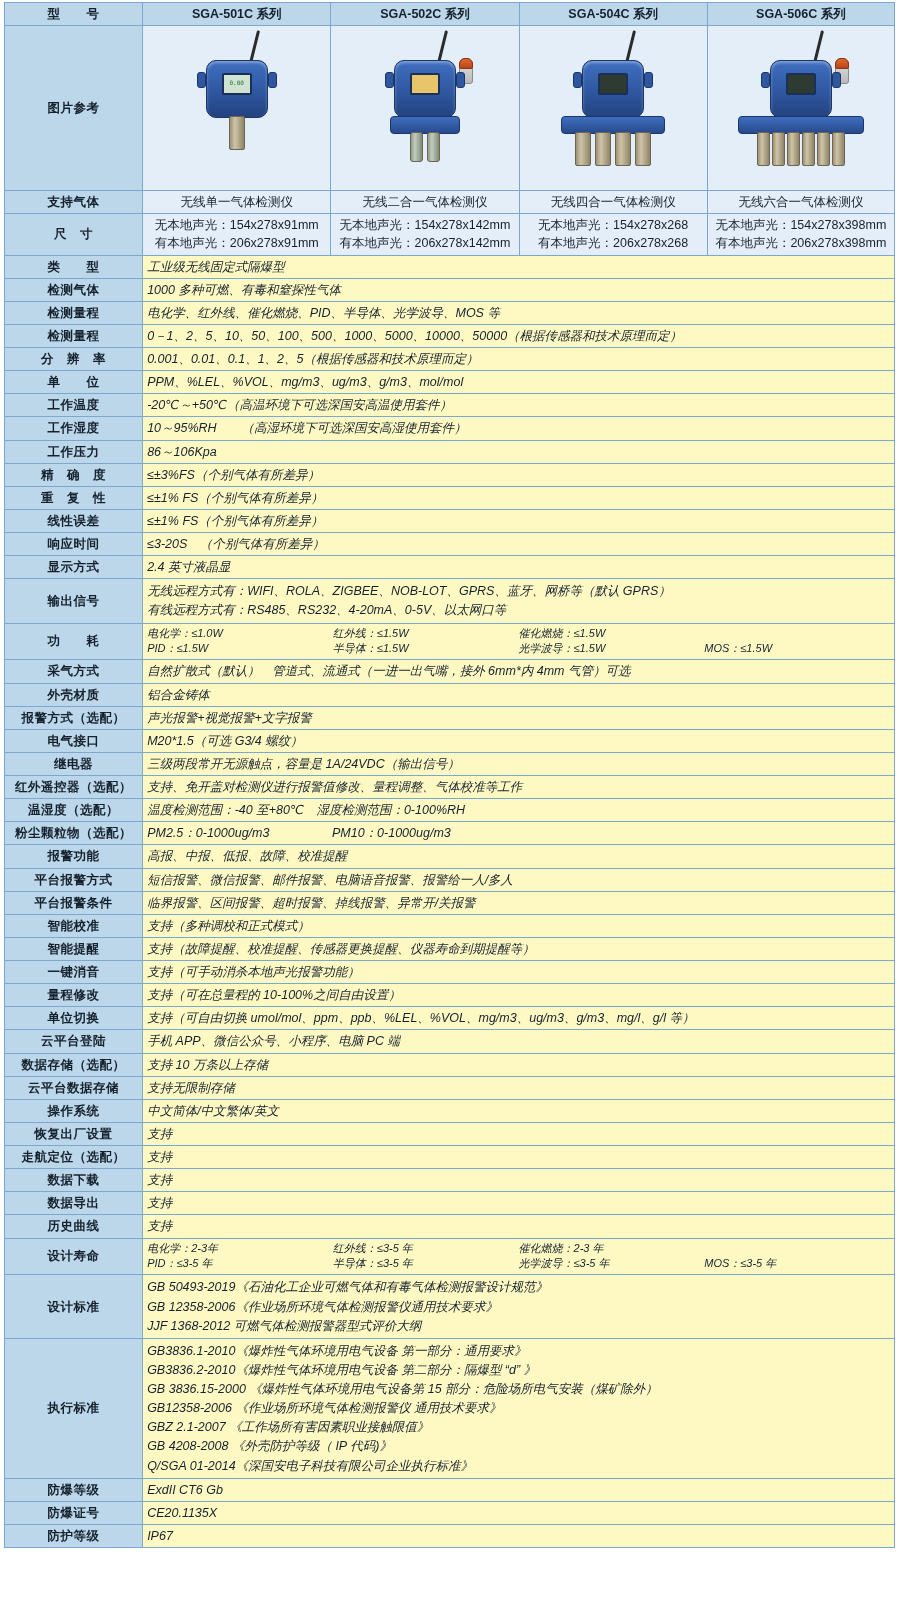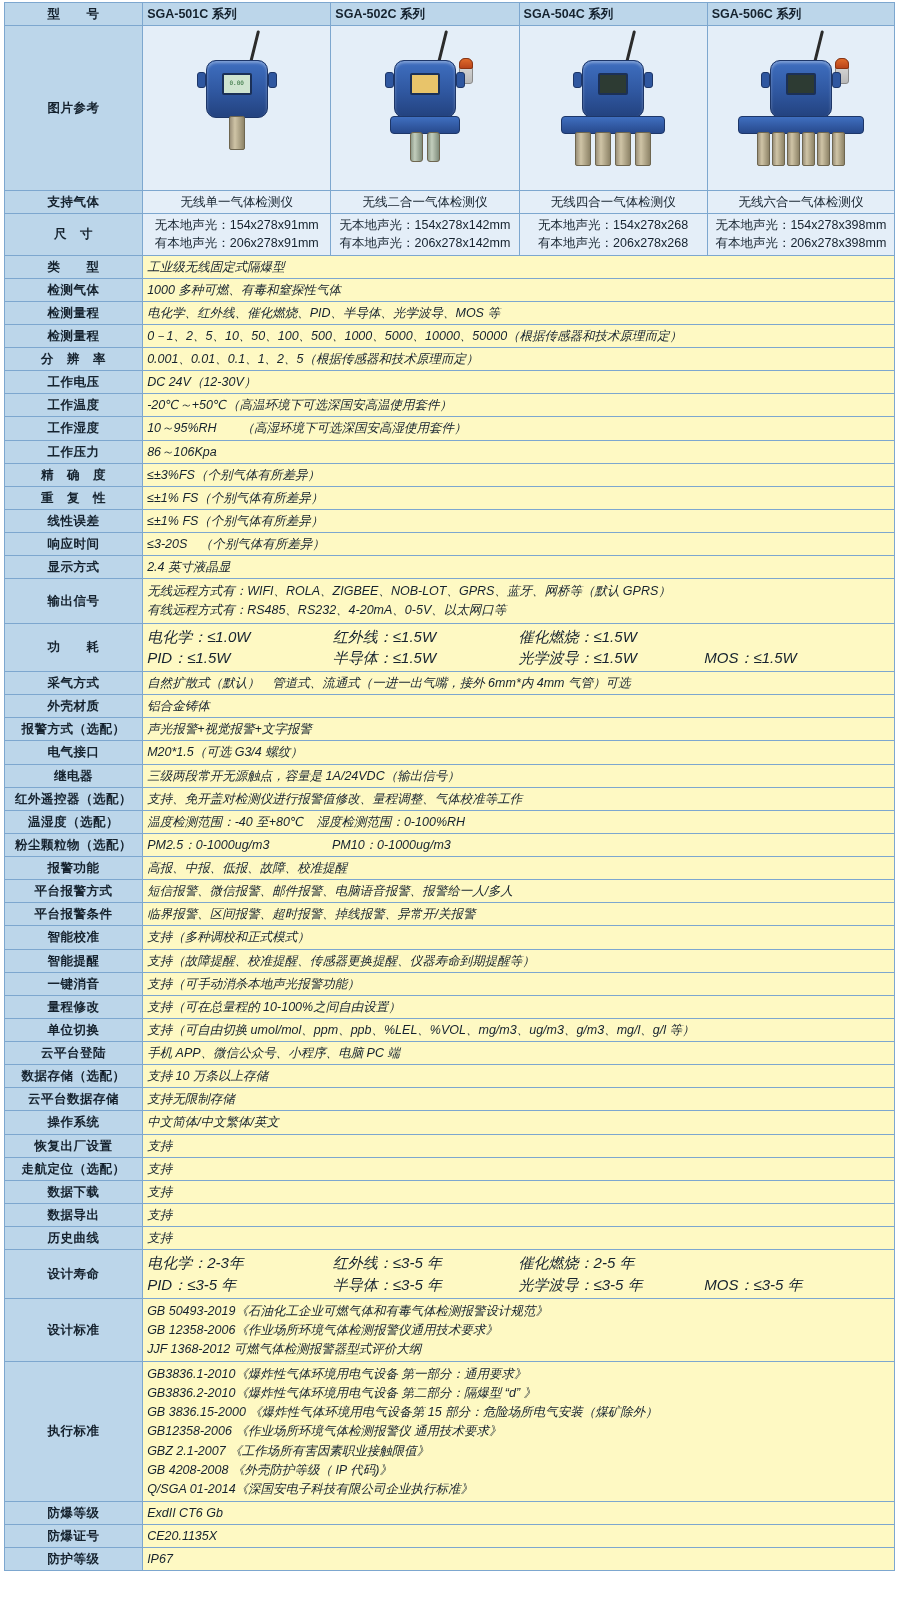--- a/index.html
+++ b/index.html
@@ -39,20 +39,21 @@
     font-size: 12.5px;
   }
   td.val {
     background: #fef9c3;
     padding-left: 8px;
     text-align: left;
     font-style: italic;
   }
   td.hdr {
     background: #bcd6ea;
+    text-align: center;
     font-weight: bold;
     font-size: 12.5px;
   }
   td.cell {
     background: #e4eef8;
     text-align: center;
     font-size: 12px;
     padding: 3px 2px;
   }
   td.cellimg {
@@ -71,21 +72,21 @@
 
   
   .gridrow {
     display: flex;
     flex-wrap: wrap;
     width: 100%;
   }
   .gridrow .g {
     flex: 0 0 25%;
     white-space: nowrap;
-    font-size: 15px;
+    font-size: 11px;
   }
 
   .multiline div { margin: 1px 0; }
 
   
   .device {
     width: 150px;
     height: 160px;
     margin: 0 auto;
     position: relative;
@@ -339,22 +340,22 @@
       </tr>
       <tr>
         <td class="lbl">检测量程</td>
         <td class="val" colspan="4">0－1、2、5、10、50、100、500、1000、5000、10000、50000（根据传感器和技术原理而定）</td>
       </tr>
       <tr>
         <td class="lbl">分　辨　率</td>
         <td class="val" colspan="4">0.001、0.01、0.1、1、2、5（根据传感器和技术原理而定）</td>
       </tr>
       <tr>
-        <td class="lbl">工作电压</td>
-        <td class="val" colspan="4">DC 24V（12-30V）</td>
+        <td class="lbl">单　　位</td>
+        <td class="val" colspan="4">PPM、%LEL、%VOL、mg/m3、ug/m3、g/m3、mol/mol</td>
       </tr>
       <tr>
         <td class="lbl">工作温度</td>
         <td class="val" colspan="4">-20℃～+50℃（高温环境下可选深国安高温使用套件）</td>
       </tr>
       <tr>
         <td class="lbl">工作湿度</td>
         <td class="val" colspan="4">10～95%RH　　（高湿环境下可选深国安高湿使用套件）</td>
       </tr>
       <tr>
@@ -508,21 +509,21 @@
         <td class="lbl">历史曲线</td>
         <td class="val" colspan="4">支持</td>
       </tr>
 
       <tr>
         <td class="lbl">设计寿命</td>
         <td class="val" colspan="4">
           <div class="gridrow">
             <span class="g">电化学：2-3年</span>
             <span class="g">红外线：≤3-5 年</span>
-            <span class="g">催化燃烧：2-5 年</span>
+            <span class="g">催化燃烧：2-3 年</span>
             <span class="g"></span>
           </div>
           <div class="gridrow">
             <span class="g">PID：≤3-5 年</span>
             <span class="g">半导体：≤3-5 年</span>
             <span class="g">光学波导：≤3-5 年</span>
             <span class="g">MOS：≤3-5 年</span>
           </div>
         </td>
       </tr>

